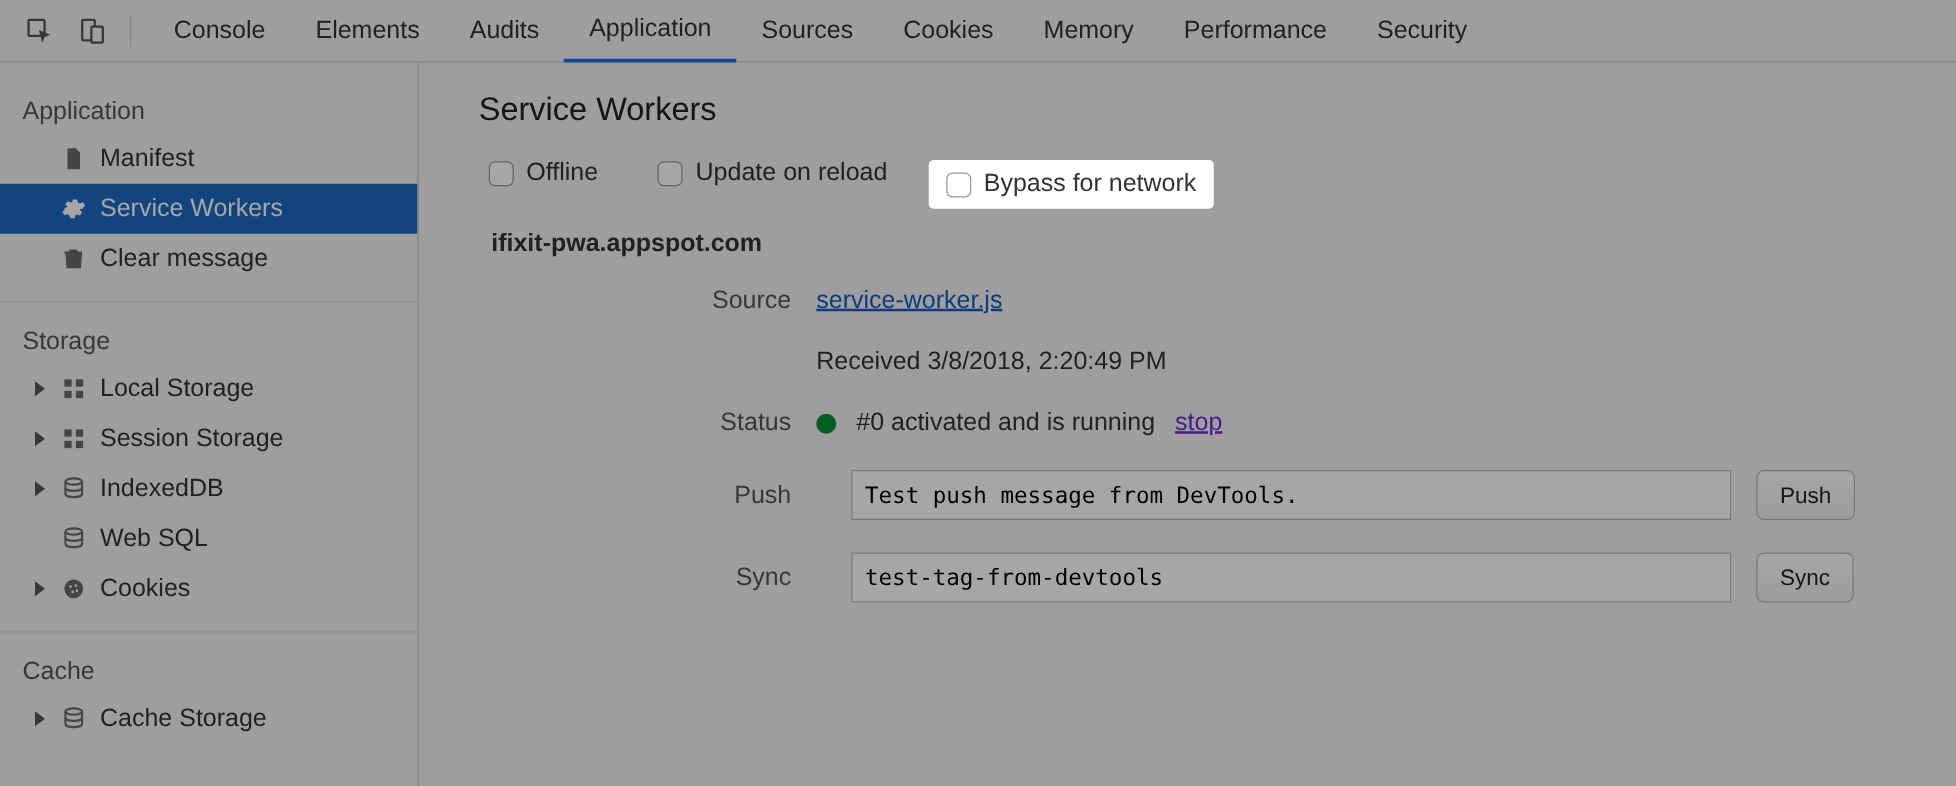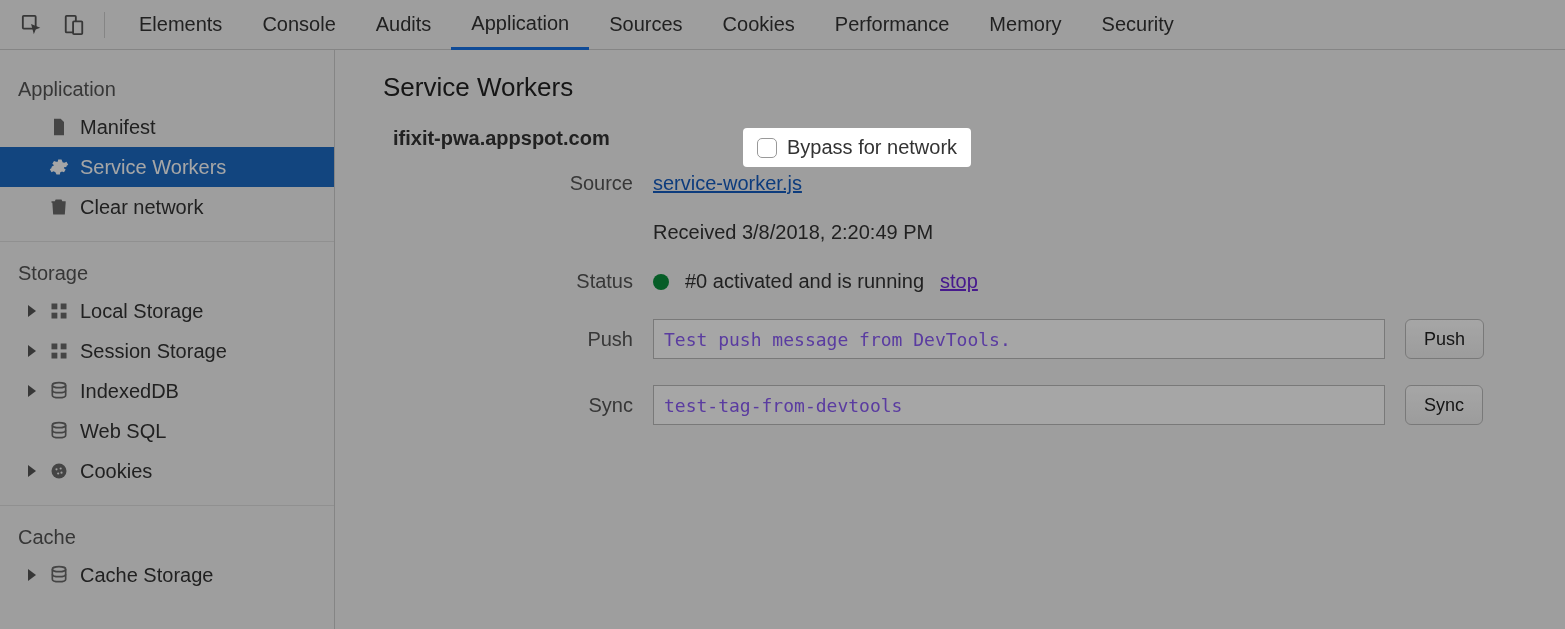--- a/index.html
+++ b/index.html
@@ -156,21 +156,22 @@
 }
 .kv .value.sub { color: #333; font-size: 20px; }
 .kv input[type=text] {
   width: 100%;
   height: 40px;
   border: 1px solid #bbb;
   background: #fff;
   font-family: Menlo, Consolas, monospace;
   font-size: 18px;
   padding: 0 10px;
-  color: #8b5cf6;
+  color: #000000;
+  margin-left: 28px;
 }
 .kv button {
   height: 40px;
   padding: 0 18px;
   font-size: 18px;
   border: 1px solid #bbb;
   border-radius: 6px;
   background: linear-gradient(#fff,#f0f0f0);
   color: #222;
 }
@@ -214,28 +215,28 @@
     </svg>
   </div>
   <div class="icon-btn">
     <svg width="22" height="22" viewBox="0 0 24 24" fill="none" stroke="#555" stroke-width="2">
       <rect x="3" y="2" width="11" height="18" rx="1"></rect>
       <rect x="11" y="8" width="10" height="14" rx="1" fill="#f3f3f3"></rect>
     </svg>
   </div>
   <div class="divider"></div>
   <div id="tabs" style="display: flex;">
+      <div class="tab">Console</div>
       <div class="tab">Elements</div>
-      <div class="tab">Console</div>
       <div class="tab">Audits</div>
       <div class="tab active">Application</div>
       <div class="tab">Sources</div>
       <div class="tab">Cookies</div>
+      <div class="tab">Memory</div>
       <div class="tab">Performance</div>
-      <div class="tab">Memory</div>
       <div class="tab">Security</div>
     </div>
 </div>
 
 <div class="split">
   <div class="sidebar" id="sidebar">
       <div class="section-title">Application</div>
       <div class="tree-item depth2">
         <span class="expander placeholder"></span>
         <span class="icon">
@@ -255,21 +256,21 @@
         </span>
         <span>Service Workers</span>
       </div>
       <div class="tree-item depth2">
         <span class="expander placeholder"></span>
         <span class="icon">
           <svg width="20" height="20" viewBox="0 0 24 24" fill="#6b6b6b">
             <path d="M4 7h16l-1 14H5L4 7zm5-4h6l1 2h4v2H3V5h4l1-2z"></path>
           </svg>
         </span>
-        <span>Clear network</span>
+        <span>Clear message</span>
       </div>
       <div class="section-sep"></div>
       <div class="section-title">Storage</div>
       <div class="tree-item depth2">
         <span class="expander"></span>
         <span class="icon">
           <svg width="20" height="20" viewBox="0 0 24 24" fill="#6b6b6b">
             <rect x="3" y="3" width="7" height="7"></rect>
             <rect x="14" y="3" width="7" height="7"></rect>
             <rect x="3" y="14" width="7" height="7"></rect>
@@ -336,20 +337,34 @@
             <path d="M4 11v6c0 1.7 3.6 3 8 3s8-1.3 8-3v-6"></path>
           </svg>
         </span>
         <span>Cache Storage</span>
       </div>
     </div>
 
   <div class="pane">
     <h1>Service Workers</h1>
 
+    <div class="check-row">
+      <label class="check">
+        <input type="checkbox" style="">
+        <span>Offline</span>
+      </label>
+      <label class="check">
+        <input type="checkbox" style="">
+        <span>Update on reload</span>
+      </label>
+      <label class="check">
+        <input type="checkbox" style="">
+        <span>Bypass for network</span>
+      </label>
+    </div>
 
     <div class="origin">ifixit-pwa.appspot.com</div>
 
     <div class="kv">
       <div class="label">Source</div>
       <div class="value">
         <a href="#">service-worker.js</a>
       </div>
       <div></div>
 

